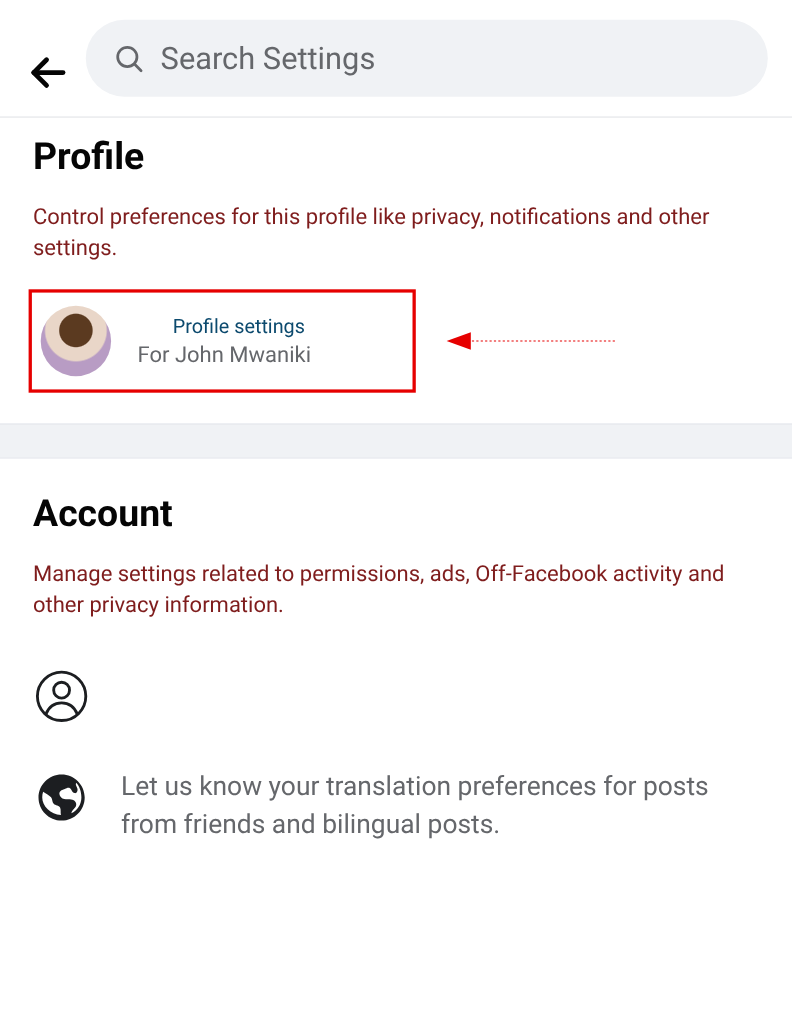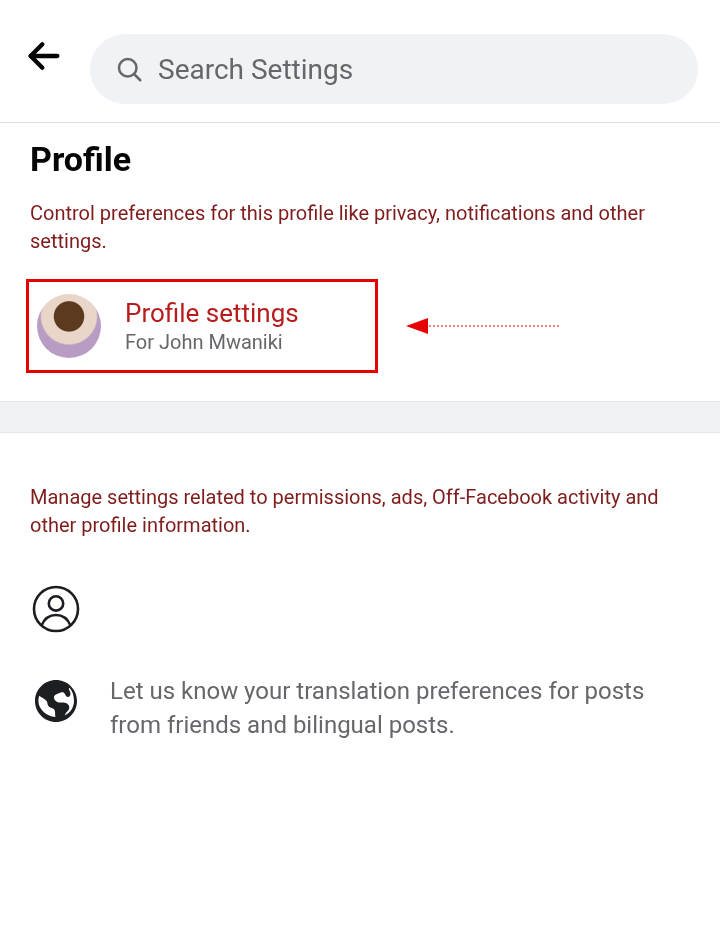--- a/index.html
+++ b/index.html
@@ -4,24 +4,23 @@
 <style>
   * { box-sizing: border-box; margin: 0; padding: 0; }
   body {
     font-family: -apple-system, BlinkMacSystemFont, "Segoe UI", Roboto, Helvetica, Arial, sans-serif;
     background: #fff;
     width: 720px;
     color: #1c1e21;
   }
   .header {
     display: flex;
-    align-items: flex-start;
+    align-items: flex-end;
     padding: 18px 22px 18px 22px;
-    gap: 24px;
-    margin-top: 16px;
+    gap: 12px;
   }
   .back-btn {
     width: 44px;
     height: 44px;
     display: flex;
     align-items: center;
     justify-content: center;
     cursor: pointer;
     flex-shrink: 0;
   }
@@ -75,23 +74,24 @@
     margin-left: -4px;
   }
   .avatar {
     width: 64px;
     height: 64px;
     border-radius: 50%;
     background: radial-gradient(circle at 50% 35%, #5b3a20 0%, #5b3a20 28%, #e9d6c8 30%, #e9d6c8 52%, #b89cc4 55%, #b89cc4 100%);
     flex-shrink: 0;
   }
   .card-text .card-title {
-    font-size: 26px;
-    color: #b91c1c;
+    font-size: 18px;
+    color: #0c4a6e;
     font-weight: 400;
+    margin-left: 32px;
   }
   .card-text .card-sub {
     font-size: 20px;
     color: #65676b;
     margin-top: 2px;
   }
   .gap-block {
     height: 32px;
     background: #f0f2f5;
     border-top: 1px solid #e4e6eb;
@@ -176,21 +176,22 @@
     <svg class="arrow-svg" width="160" height="30" viewBox="0 0 160 30">
       <line x1="155" y1="15" x2="18" y2="15" stroke="#e60000" stroke-width="1" stroke-dasharray="2,2"></line>
       <polygon points="2,15 24,7 24,23" fill="#e60000"></polygon>
     </svg>
   </div>
 </div>
 
 <div class="gap-block"></div>
 
 <div class="section section-account">
-  <p class="section-desc">Manage settings related to permissions, ads, Off-Facebook activity and other profile information.</p>
+  <h1 class="section-title">Account</h1>
+  <p class="section-desc">Manage settings related to permissions, ads, Off-Facebook activity and other privacy information.</p>
 
   <div class="item-row">
     <div class="item-icon">
       <svg width="48" height="48" viewBox="0 0 24 24" fill="none" stroke="#1c1e21" stroke-width="1.3">
         <circle cx="12" cy="12" r="11"></circle>
         <circle cx="12" cy="9.2" r="3.6"></circle>
         <path d="M4.8 20.2c1.4-3.4 4.1-5.2 7.2-5.2s5.8 1.8 7.2 5.2"></path>
       </svg>
     </div>
     <div class="item-text">

